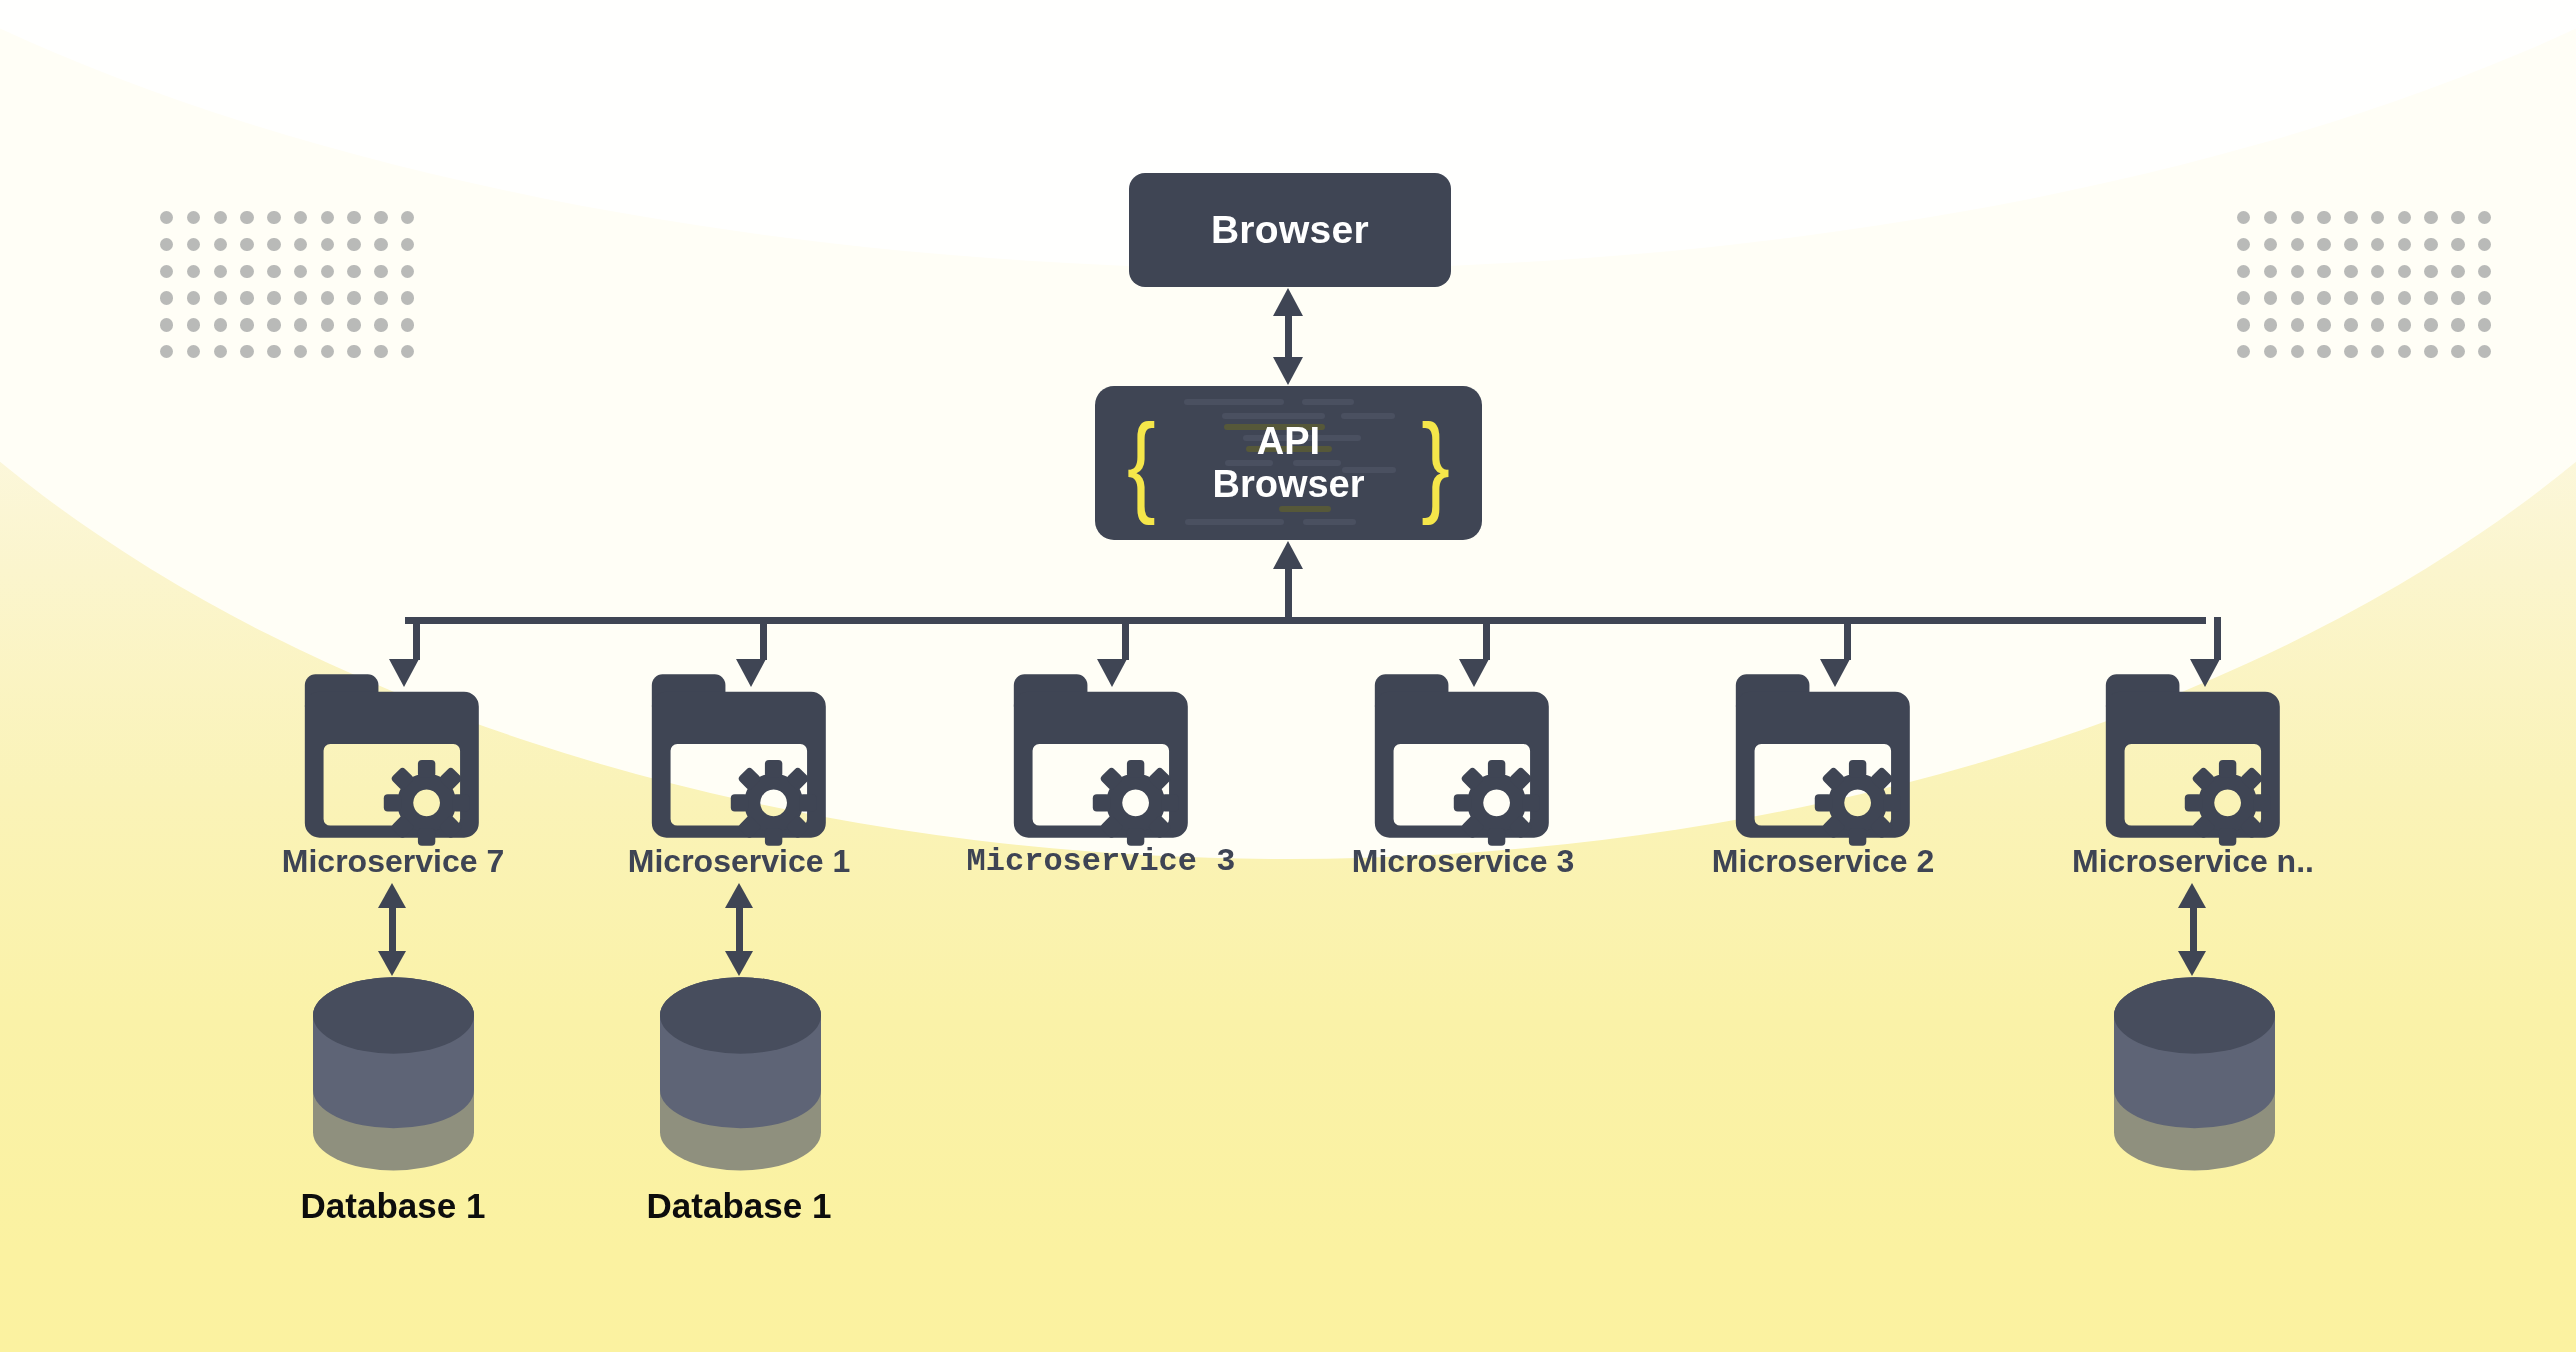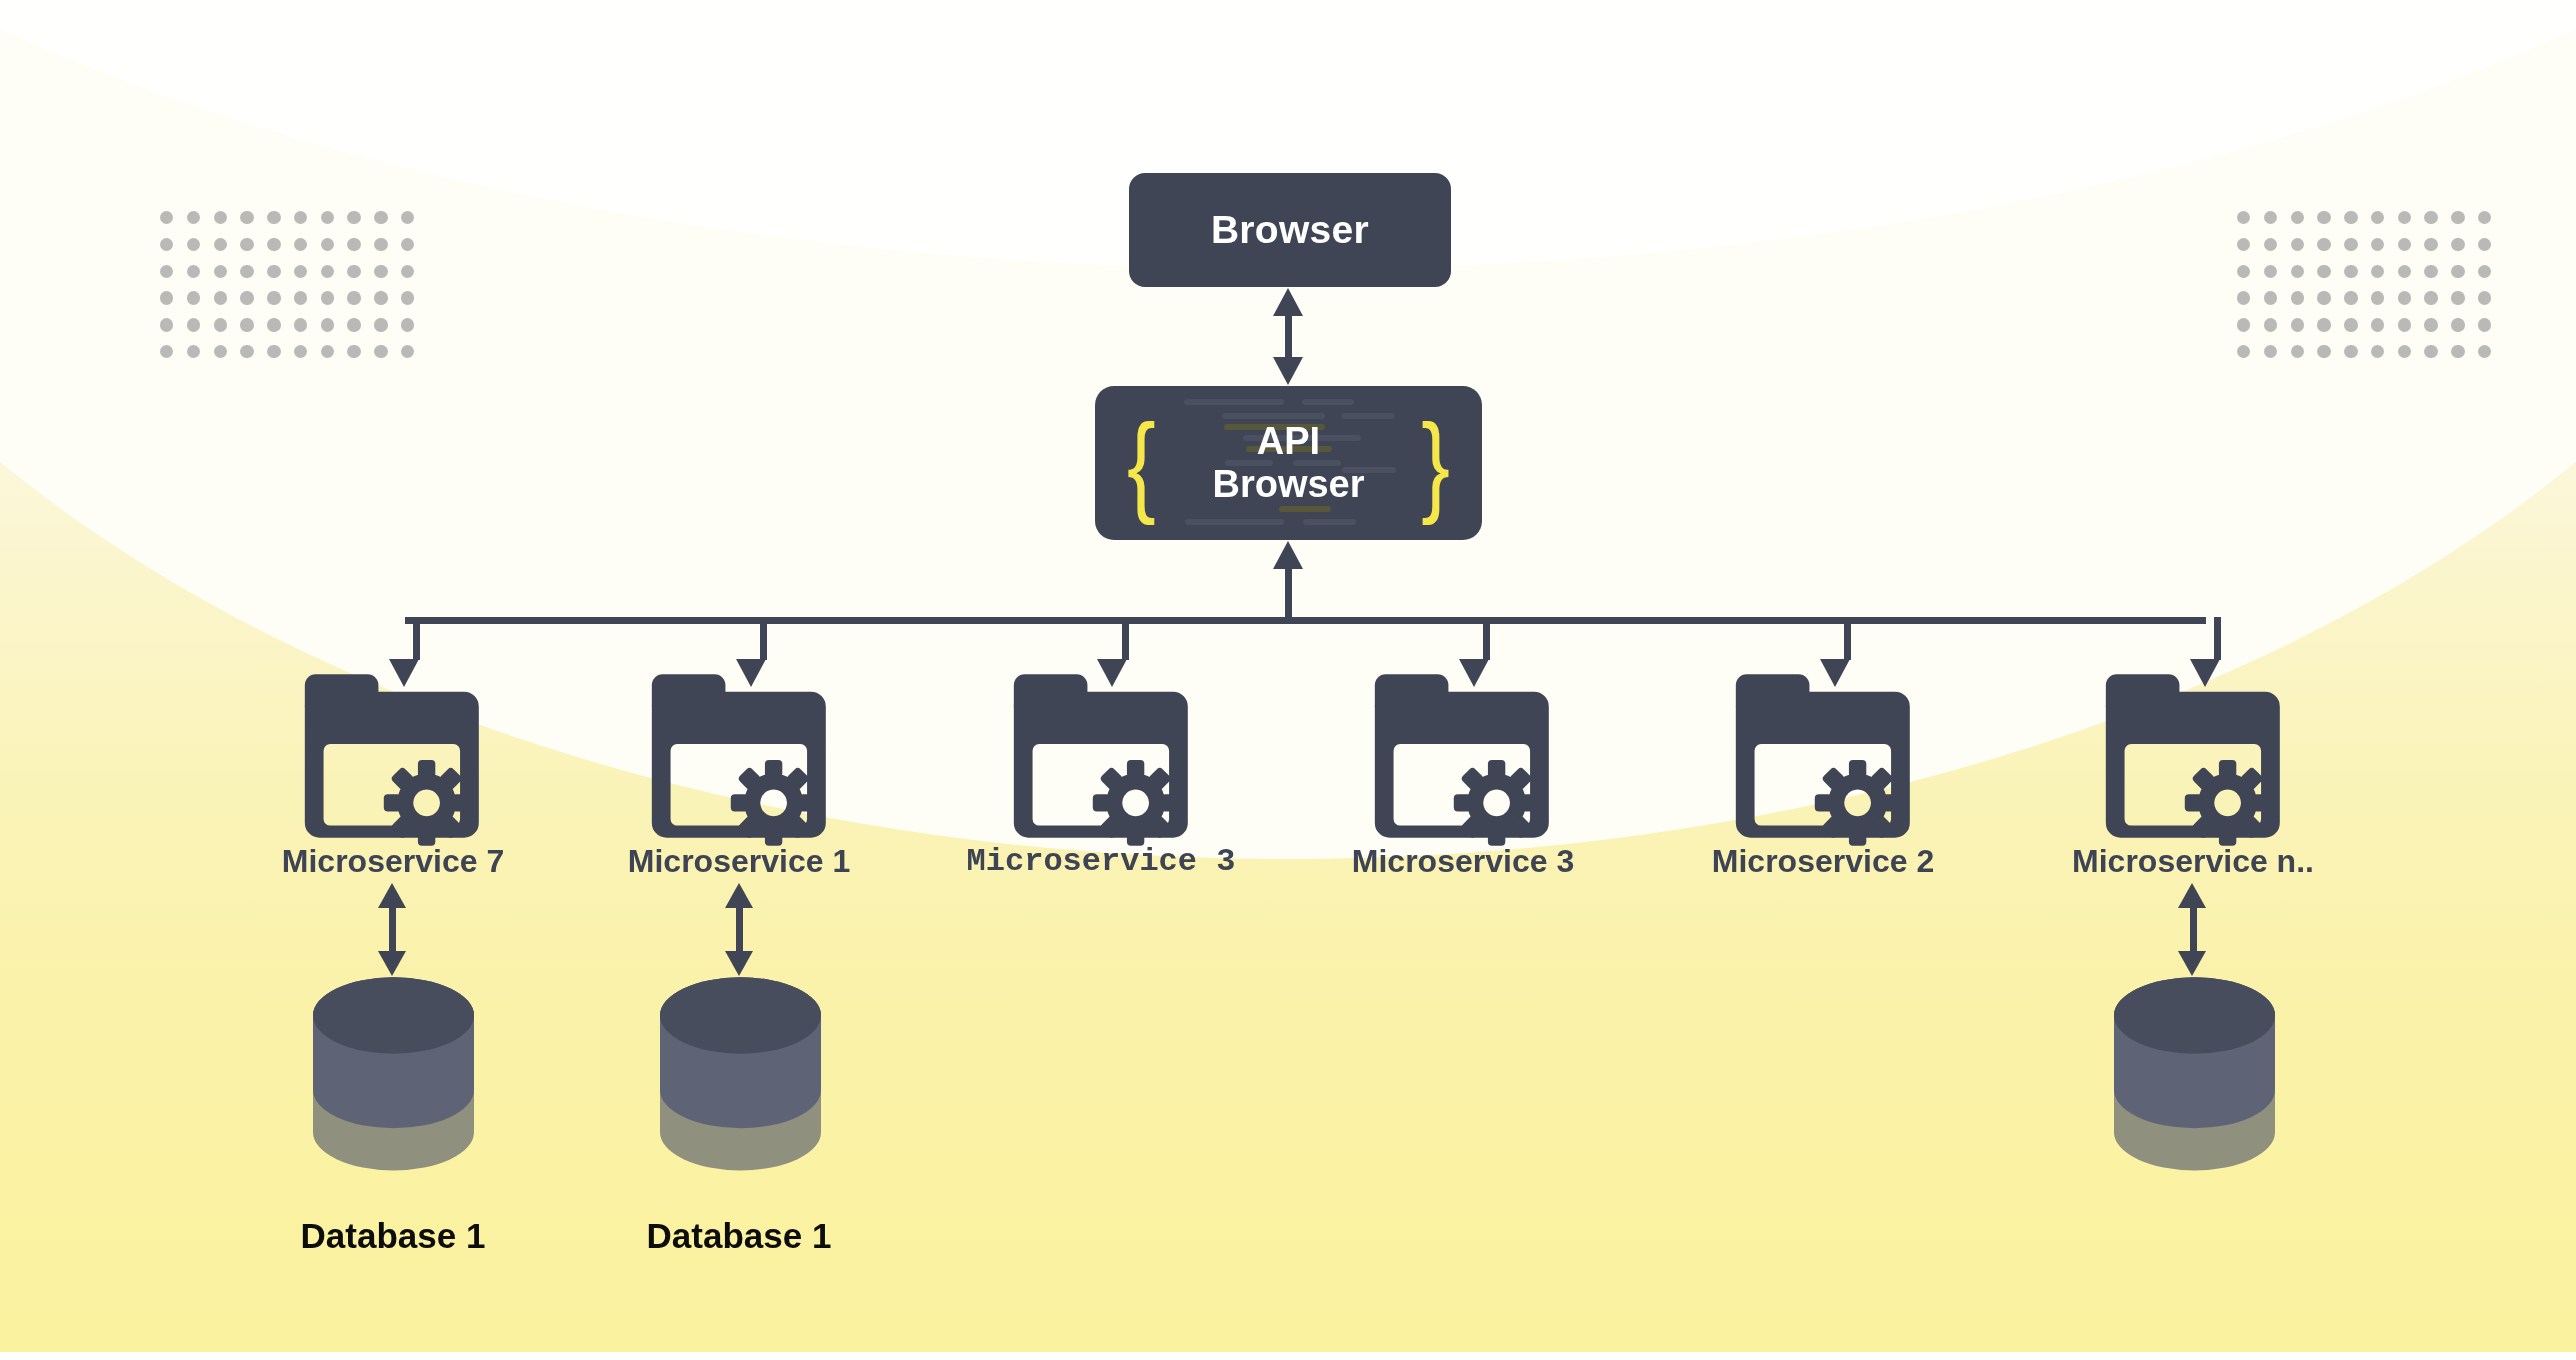--- a/index.html
+++ b/index.html
@@ -36,21 +36,21 @@
   .tri.up.small{border-left:14.8px solid transparent;border-right:14.8px solid transparent;border-bottom:25.5px solid var(--ink,#3f4554);}
   .tri.down.small{border-left:14.8px solid transparent;border-right:14.8px solid transparent;border-top:25.5px solid var(--ink,#3f4554);}
 
   .icon-svg{position:absolute;color:var(--ink,#3f4554);}
   .icon-svg .ink{fill:currentColor;}
   .db-top{fill:var(--db-top,#474d5d);}
   .db-mid{fill:var(--db-mid,#5e6476);}
   .db-bot{fill:var(--db-bot,#8f907e);}
 
   .ms-label{position:absolute;width:376px;text-align:center;font-size:32px;font-weight:bold;color:var(--ms-label,#3e4454);}
-  .db-label{position:absolute;width:376px;text-align:center;font-size:35px;font-weight:bold;color:var(--db-label,#0d0d0d);margin-top:30px;}
+  .db-label{position:absolute;width:376px;text-align:center;font-size:35px;font-weight:bold;color:var(--db-label,#0d0d0d);}
 </style>
 </head>
 <body>
 
 <div class="stage">
 
   <div class="bg-arc one"></div>
   <div class="bg-arc two"></div>
 
   <div class="dot-grid" style="left:160px;top:211px;">

